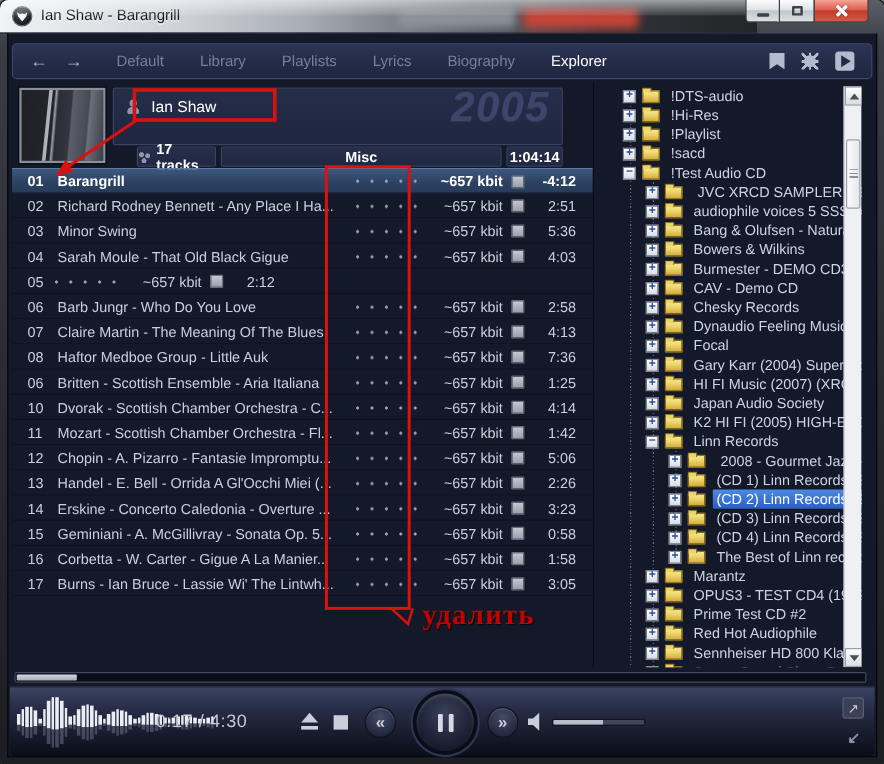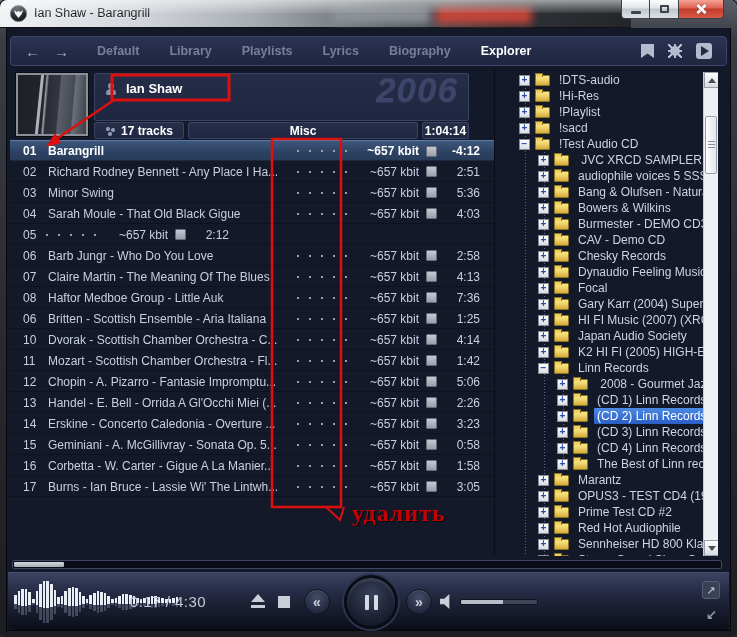--- a/index.html
+++ b/index.html
@@ -33,21 +33,21 @@
   .glyph-x::before,.glyph-x::after{content:"";position:absolute;left:5px;top:0;width:3px;height:12px;background:#fff;
     box-shadow:0 0 1px #5a0f06;border-radius:1px;}
   .glyph-x::before{transform:rotate(45deg);} .glyph-x::after{transform:rotate(-45deg);}
   
   .app{position:absolute;left:6px;top:28px;width:725px;height:603px;background:#141929;border:1px solid #05070d;border-top:none;}
   
   .tabbar{position:absolute;left:10px;top:36px;width:717px;height:30px;display:flex;align-items:center;
     background:linear-gradient(180deg,#2c3456 0%,#242b47 55%,#1f2640 100%);
     border:1px solid #3e4670;border-radius:4px;}
   .nav-arrow{color:#a7aec6;font-size:15px;font-weight:bold;margin-left:14px;cursor:default;line-height:1;}
-  .tabs-host{display:flex;margin-left:28px;font-weight:bold;}
+  .tabs-host{display:flex;margin-left:28px;}
   .tab{color:#767f9c;font-size:12.5px;margin-right:30px;cursor:default;}
   .tab.active{color:#ffffff;}
   .tab-icons{margin-left:auto;display:flex;align-items:center;margin-right:14px;gap:14px;}
   .ic-bookmark{width:13px;height:14px;background:#b4bbcd;clip-path:polygon(0 0,100% 0,100% 100%,50% 68%,0 100%);}
   .ic-gear{position:relative;width:14px;height:14px;}
   .ic-gear::before{content:"";position:absolute;inset:2px;border:3px solid #b4bbcd;border-radius:50%;}
   .ic-gear::after{content:"";position:absolute;inset:0;background:
     linear-gradient(0deg,transparent 42%,#b4bbcd 42% 58%,transparent 58%),
     linear-gradient(90deg,transparent 42%,#b4bbcd 42% 58%,transparent 58%),
     linear-gradient(45deg,transparent 44%,#b4bbcd 44% 56%,transparent 56%),
@@ -55,32 +55,32 @@
   .ic-playbox{width:16px;height:16px;border-radius:3px;background:#b4bbcd;display:flex;align-items:center;justify-content:center;}
   .ic-playbox::before{content:"";border-left:8px solid #232a45;border-top:5px solid transparent;border-bottom:5px solid transparent;margin-left:2px;}
   
   .playlist{position:absolute;left:10px;top:68px;width:484px;height:488px;}
   .album-art{position:absolute;left:6px;top:5px;width:72px;height:63px;border:2px solid #8a8f99;outline:1px solid #0a0c12;
     background:linear-gradient(95deg,#1e2026 0%,#23252c 38%,#9aa0aa 40%,#2a2d35 43%,#33363e 58%,#595e68 60%,#454a54 78%,#6a6f79 80%,#3a3d45 100%);}
   .album-art::after{content:"";position:absolute;left:30%;top:0;width:4%;height:100%;background:rgba(235,238,244,.7);transform:skewX(-6deg);}
   .infobox{position:absolute;left:84px;top:5px;width:375px;height:48px;background:linear-gradient(180deg,#262d48,#1f2640);
     border:1px solid #3b436302;border:1px solid #3b4363;border-radius:2px;padding:5px 8px 0 10px;}
   .info-row{display:flex;align-items:center;height:19px;}
-  .artist-name,.album-name{color:#ffffff;font-weight:bold;font-size:13px;margin-left:9px;}
+  .artist-name,.album-name{color:#ffffff;font-weight:normal;font-size:13px;margin-left:9px;}
   .person-ic{position:relative;width:12px;height:12px;}
   .person-ic::before{content:"";position:absolute;left:3px;top:0;width:6px;height:6px;border-radius:50%;background:#8d95ae;}
   .person-ic::after{content:"";position:absolute;left:1px;top:6px;width:10px;height:6px;border-radius:5px 5px 2px 2px;background:#8d95ae;}
   .disc-ic{width:12px;height:12px;border-radius:50%;
     background:radial-gradient(circle,#1f2640 1.6px,#8d95ae 1.9px 5px,transparent 5.4px);}
   .year{position:absolute;right:10px;top:-4px;font-size:35px;font-style:italic;font-weight:bold;color:#3d466a;
     text-shadow:0 1px 1px rgba(255,255,255,.07);letter-spacing:1px;}
   .statsrow{position:absolute;left:84px;top:54px;width:375px;height:17px;display:flex;}
   .statbox{background:linear-gradient(180deg,#272e4a,#202742);border:1px solid #3b4363;border-radius:2px;
     color:#fff;font-weight:bold;font-size:12px;display:flex;align-items:center;justify-content:center;height:17px;}
-  .statbox.tracks{width:90px;gap:5px;}
+  .statbox.tracks{width:66px;gap:5px;margin-left:20px;}
   .statbox.genre{flex:1;margin:0 4px;}
   .statbox.duration{width:47px;}
   .tracks-ic{width:11px;height:10px;background:
     radial-gradient(circle at 3px 3px,#8d95ae 2px,transparent 2.2px),
     radial-gradient(circle at 8px 4px,#8d95ae 2px,transparent 2.2px),
     radial-gradient(circle at 5px 8px,#8d95ae 2px,transparent 2.2px);}
   
   .rows{position:absolute;left:0;top:72px;width:484px;}
   .track-row{display:flex;align-items:center;height:21px;font-size:12px;color:#c7cfe2;
     box-shadow:inset 0 -1px rgba(0,0,0,.28);}
@@ -204,21 +204,21 @@
     </div>
   </div>
 
   <div class="playlist">
     <div class="album-art"></div>
     <div class="infobox">
       <div class="info-row">
         <span class="person-ic"></span>
         <span class="artist-name">Ian Shaw</span>
       </div>
-      <div class="year">2006</div>
+      <div class="year">2005</div>
     </div>
     <div class="statsrow">
       <div class="statbox tracks">
         <span class="tracks-ic"></span>
         <span>17 tracks</span>
       </div>
       <div class="statbox genre">Misc</div>
       <div class="statbox duration">1:04:14</div>
     </div>
     <div class="rows">

